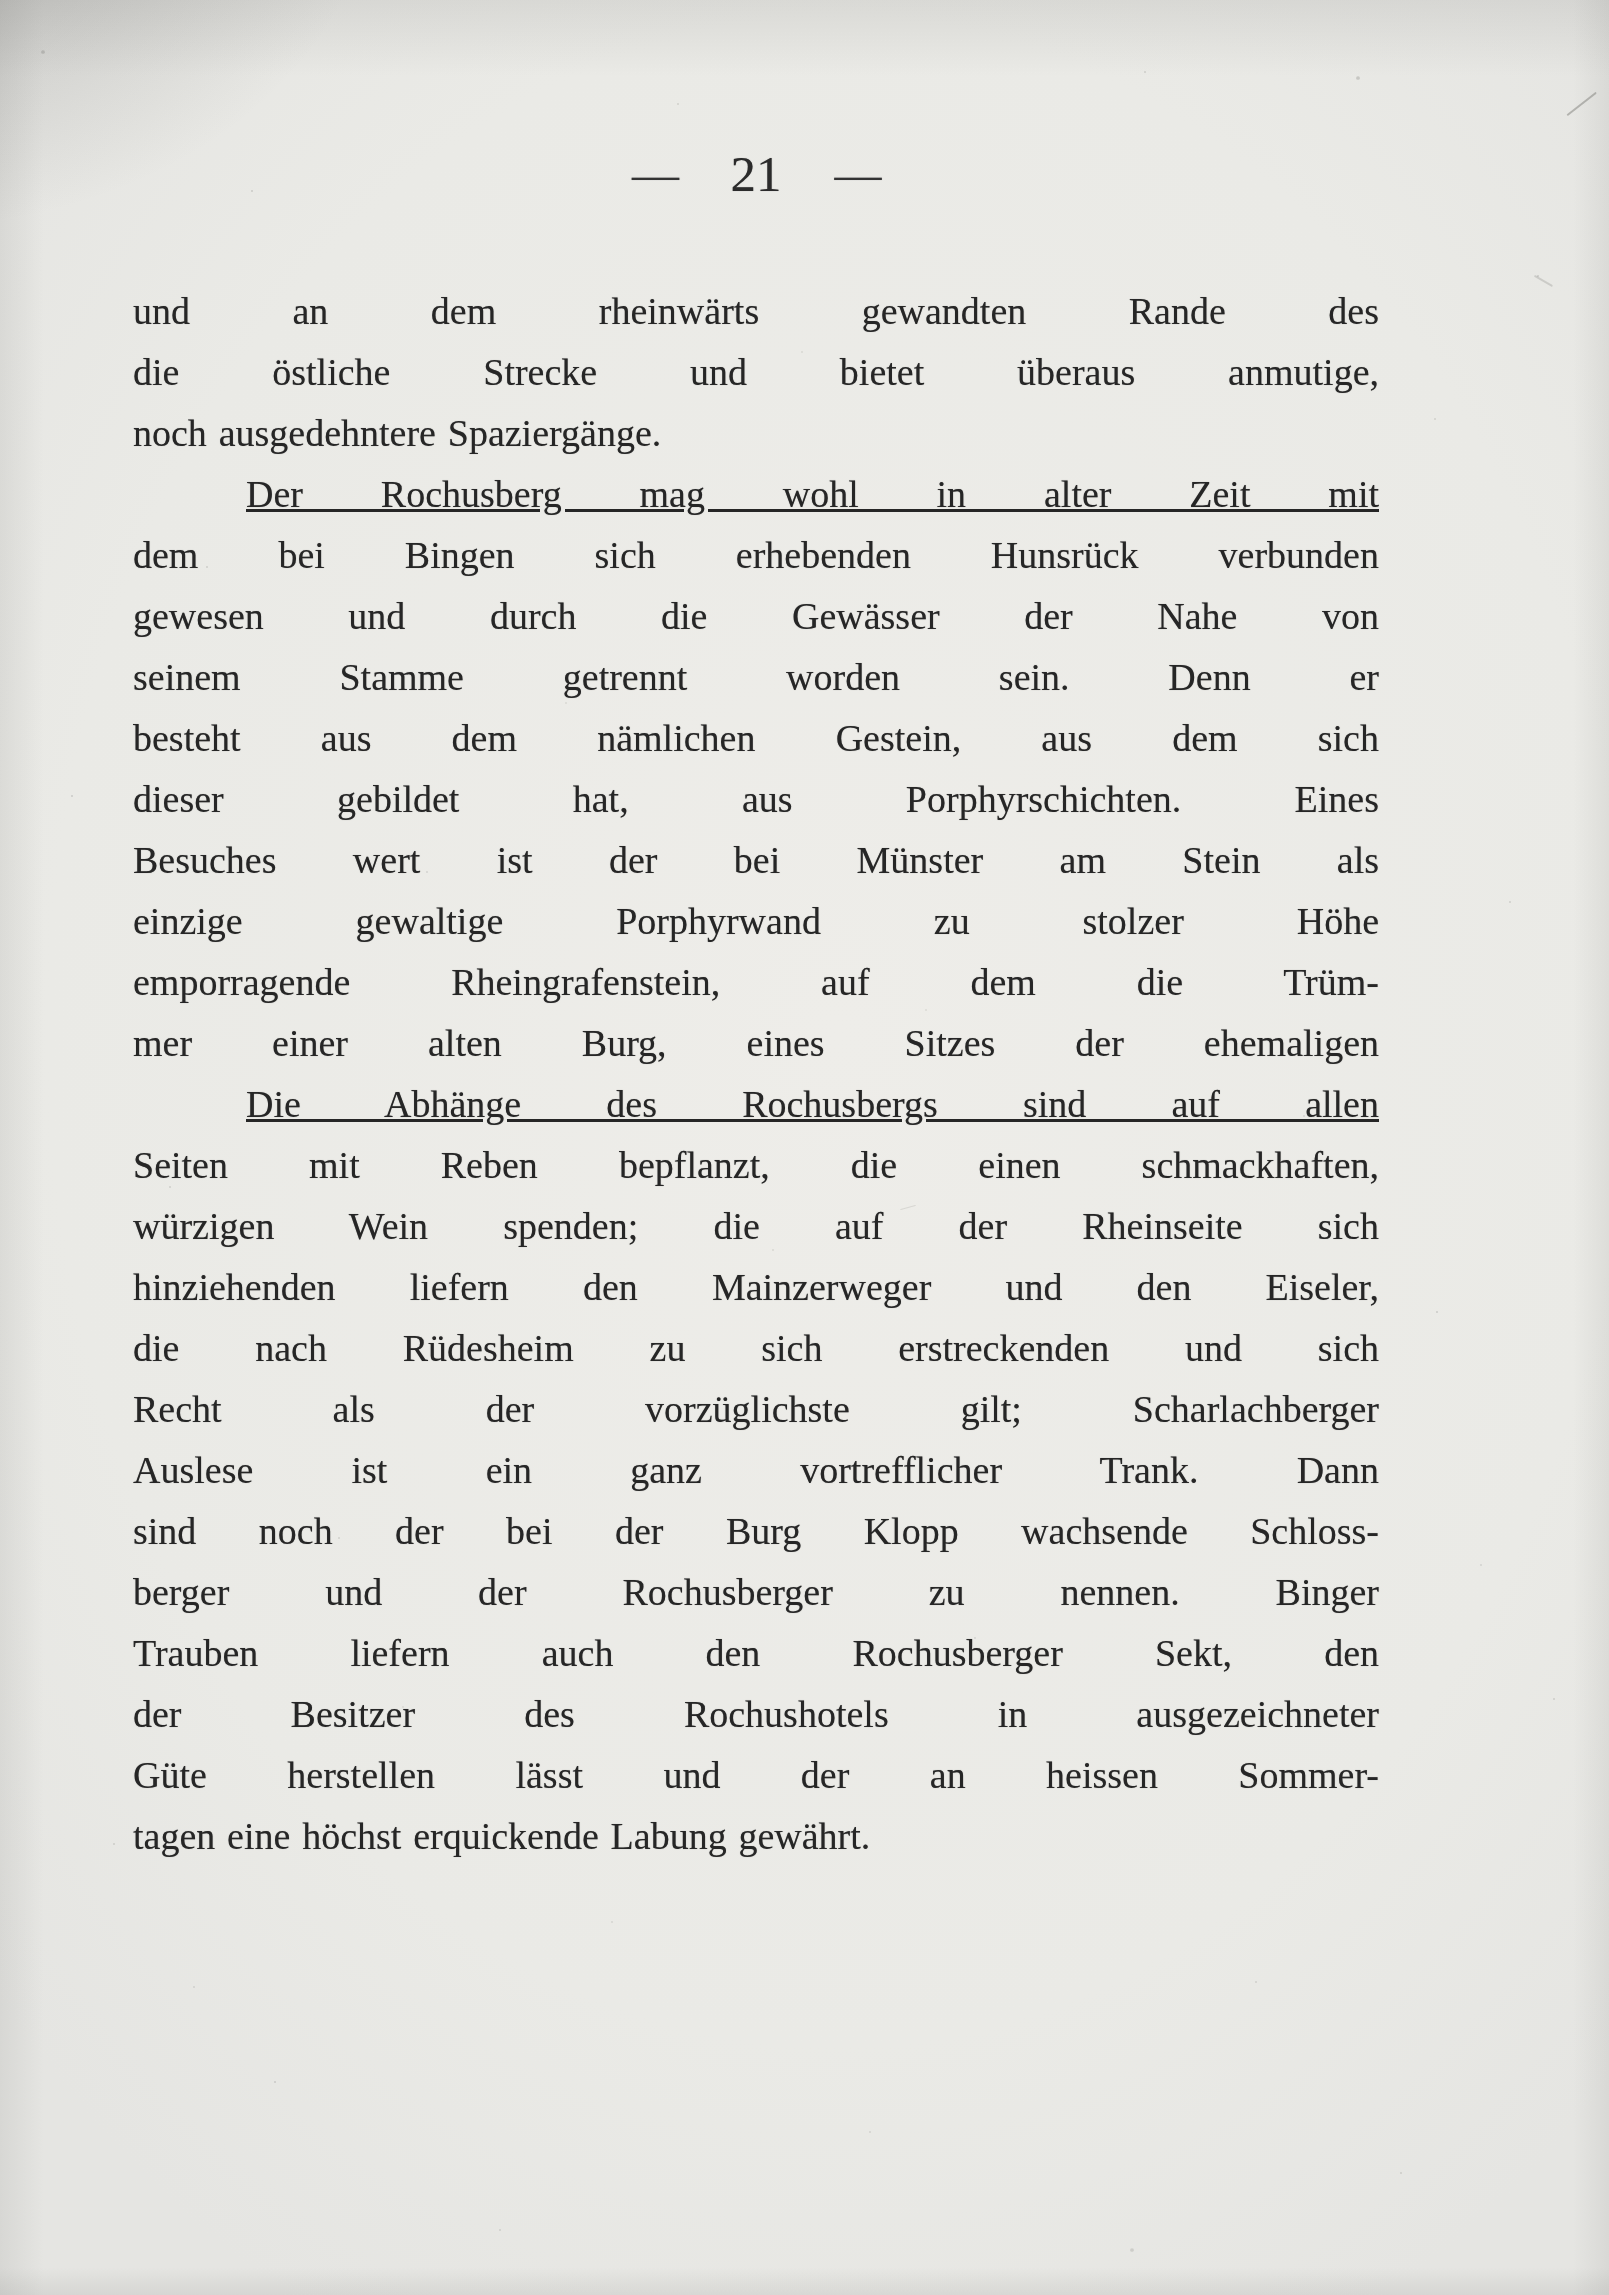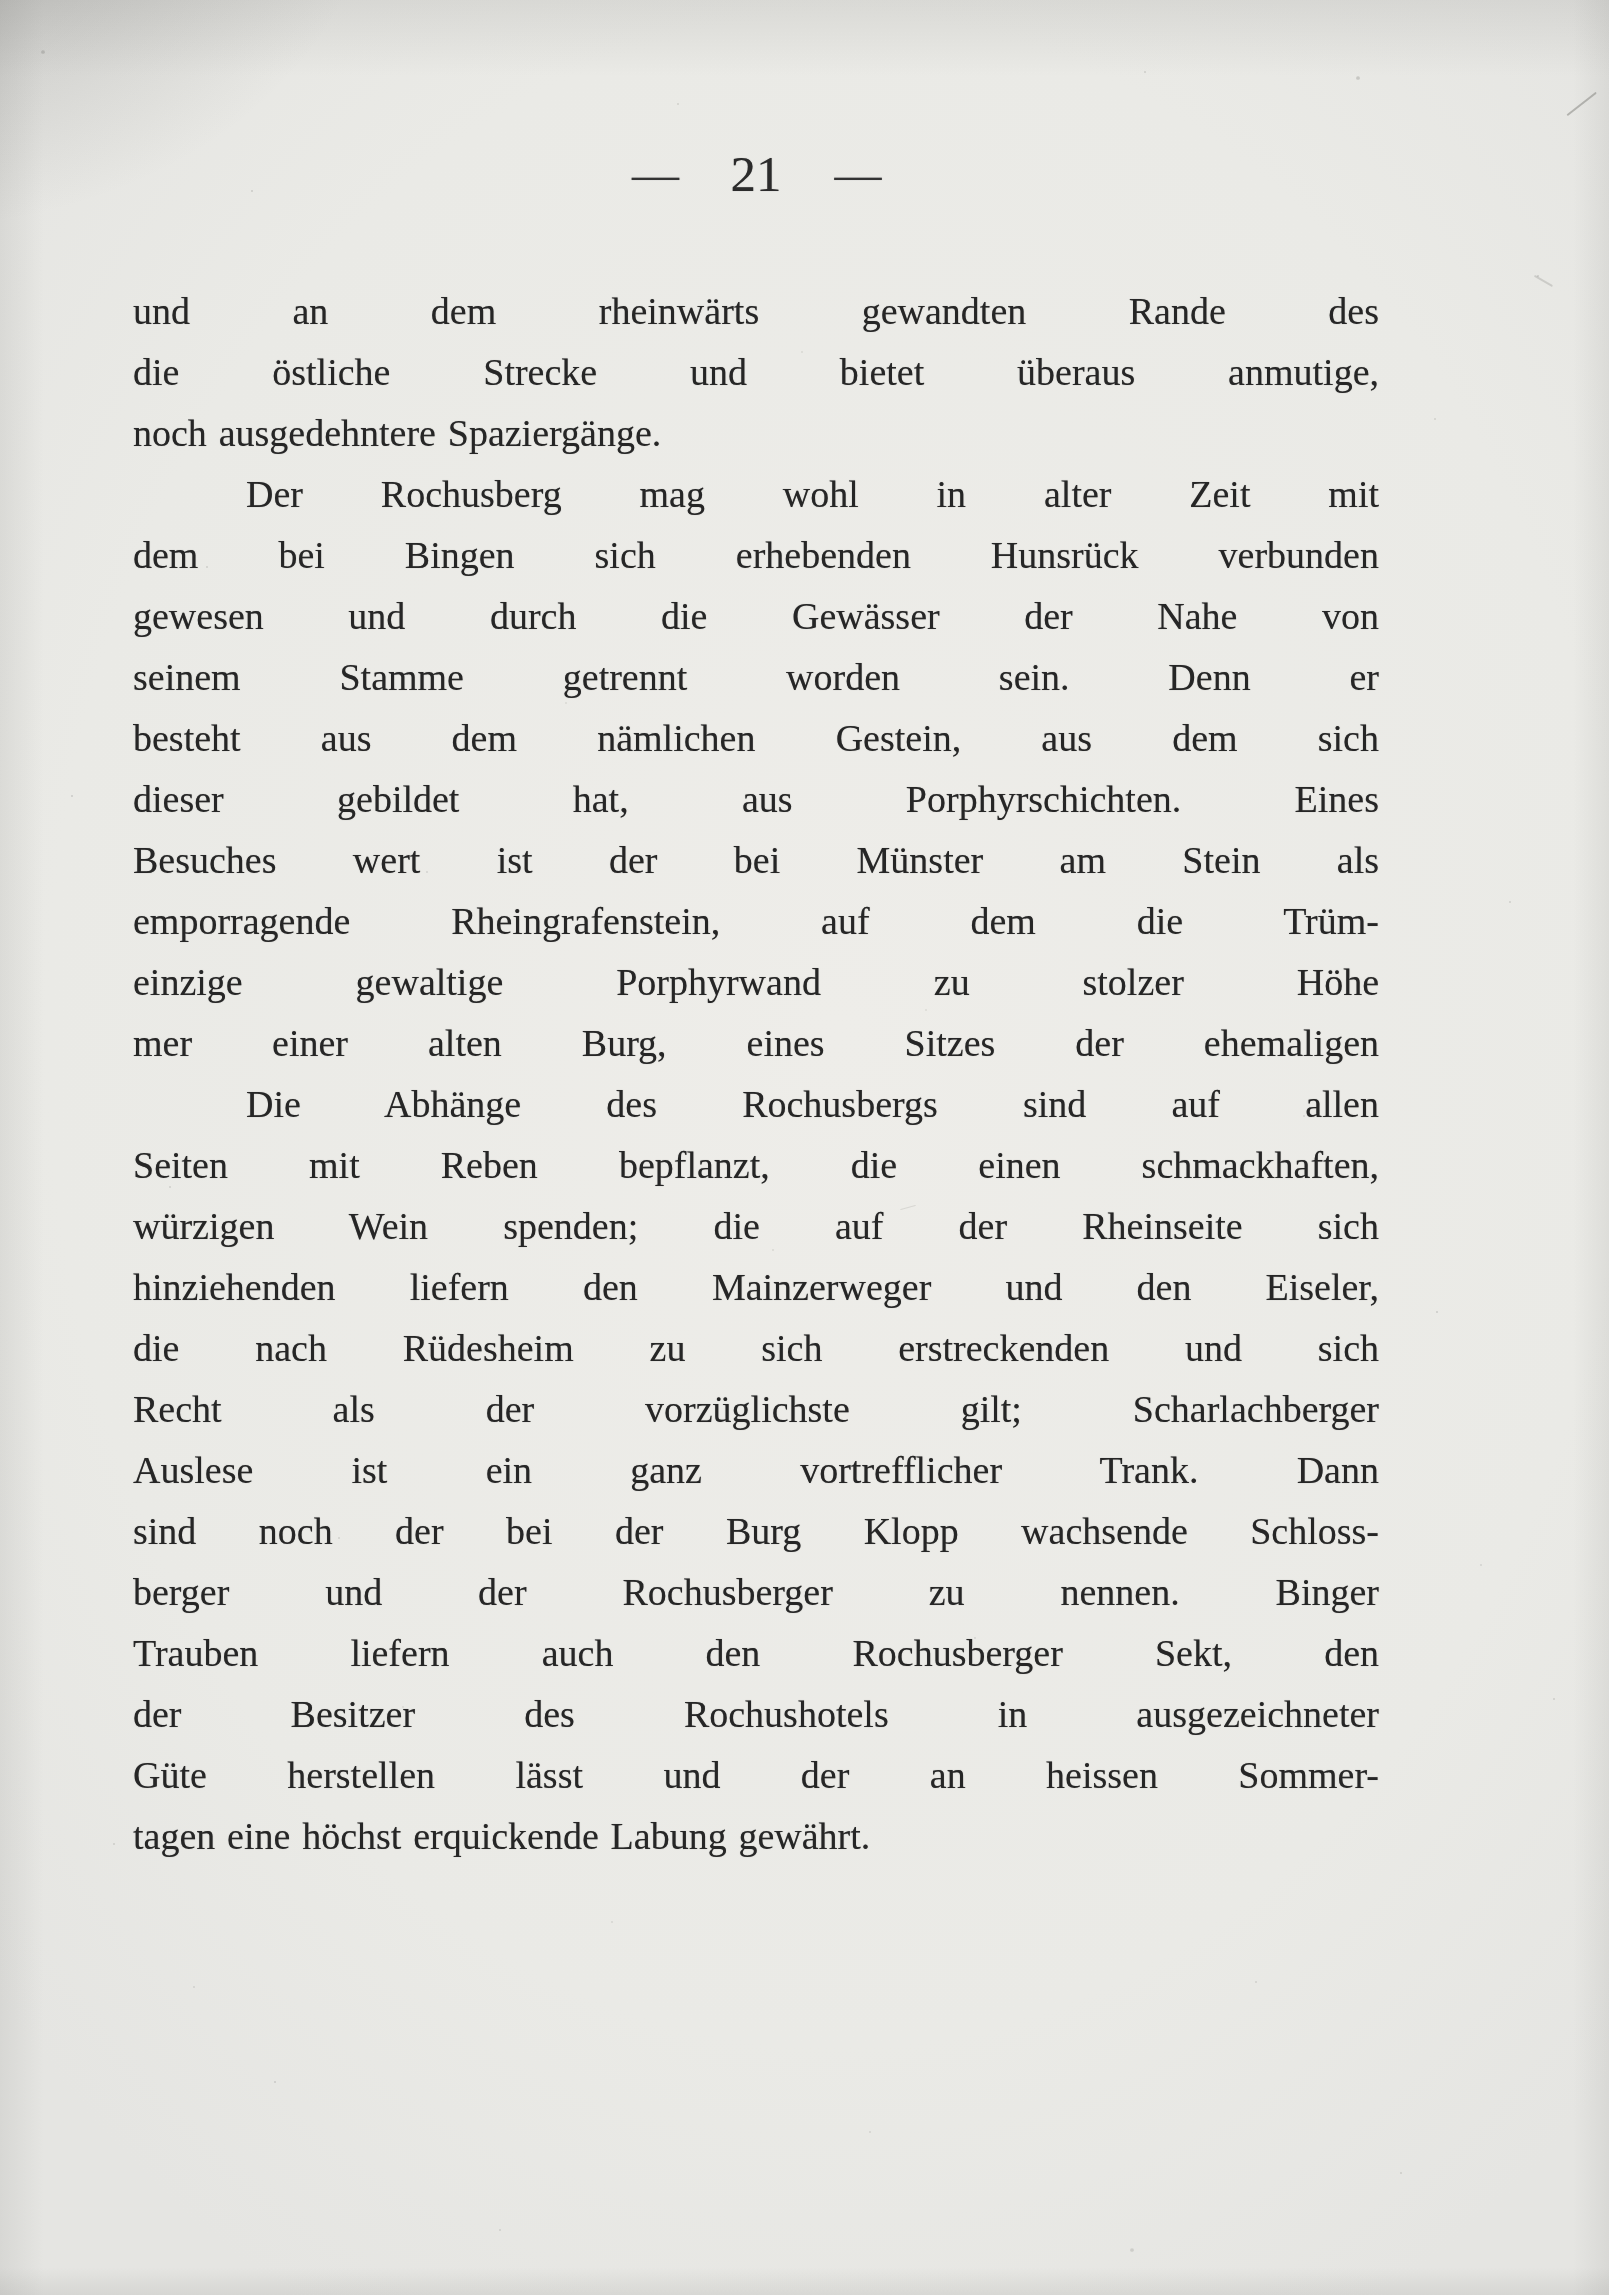--- a/index.html
+++ b/index.html
@@ -39,21 +39,21 @@
   .line{
     text-align:justify;
     text-align-last:justify;
     white-space:normal;
     height:61px;
   }
   .line.par-end{
     text-align:right;
     text-align-last:left;
   }
-  .line.indent{ text-indent:113px; }
+  .line.indent{ text-indent:113px;text-decoration:underline; }
   
   .speck{
     position:absolute; left:0; top:0; width:1.6px; height:1.6px; border-radius:50%;
     background:transparent;
     box-shadow:
       251px 190px 0 rgba(110,110,104,.22),
       677px 103px 0 rgba(110,110,104,.18),
       1144px 71px 0 rgba(110,110,104,.20),
       1357px 77px 0 0.8px rgba(100,100,95,.25),
       1537px 275px 0 rgba(110,110,104,.22),
@@ -107,22 +107,22 @@
     <div class="line">und an dem rheinwärts gewandten Rande des</div>
     <div class="line">die östliche Strecke und bietet überaus anmutige,</div>
     <div class="line par-end">noch ausgedehntere Spaziergänge.</div>
     <div class="line indent">Der Rochusberg mag wohl in alter Zeit mit</div>
     <div class="line">dem bei Bingen sich erhebenden Hunsrück verbunden</div>
     <div class="line">gewesen und durch die Gewässer der Nahe von</div>
     <div class="line">seinem Stamme getrennt worden sein. Denn er</div>
     <div class="line">besteht aus dem nämlichen Gestein, aus dem sich</div>
     <div class="line">dieser gebildet hat, aus Porphyrschichten. Eines</div>
     <div class="line">Besuches wert ist der bei Münster am Stein als</div>
+    <div class="line">einzige gewaltige Porphyrwand zu stolzer Höhe</div>
     <div class="line">emporragende Rheingrafenstein, auf dem die Trüm-</div>
-    <div class="line">einzige gewaltige Porphyrwand zu stolzer Höhe</div>
     <div class="line">mer einer alten Burg, eines Sitzes der ehemaligen</div>
     <div class="line indent">Die Abhänge des Rochusbergs sind auf allen</div>
     <div class="line">Seiten mit Reben bepflanzt, die einen schmackhaften,</div>
     <div class="line">würzigen Wein spenden; die auf der Rheinseite sich</div>
     <div class="line">hinziehenden liefern den Mainzerweger und den Eiseler,</div>
     <div class="line">die nach Rüdesheim zu sich erstreckenden und sich</div>
     <div class="line">Recht als der vorzüglichste gilt; Scharlachberger</div>
     <div class="line">Auslese ist ein ganz vortrefflicher Trank. Dann</div>
     <div class="line">sind noch der bei der Burg Klopp wachsende Schloss-</div>
     <div class="line">berger und der Rochusberger zu nennen. Binger</div>

